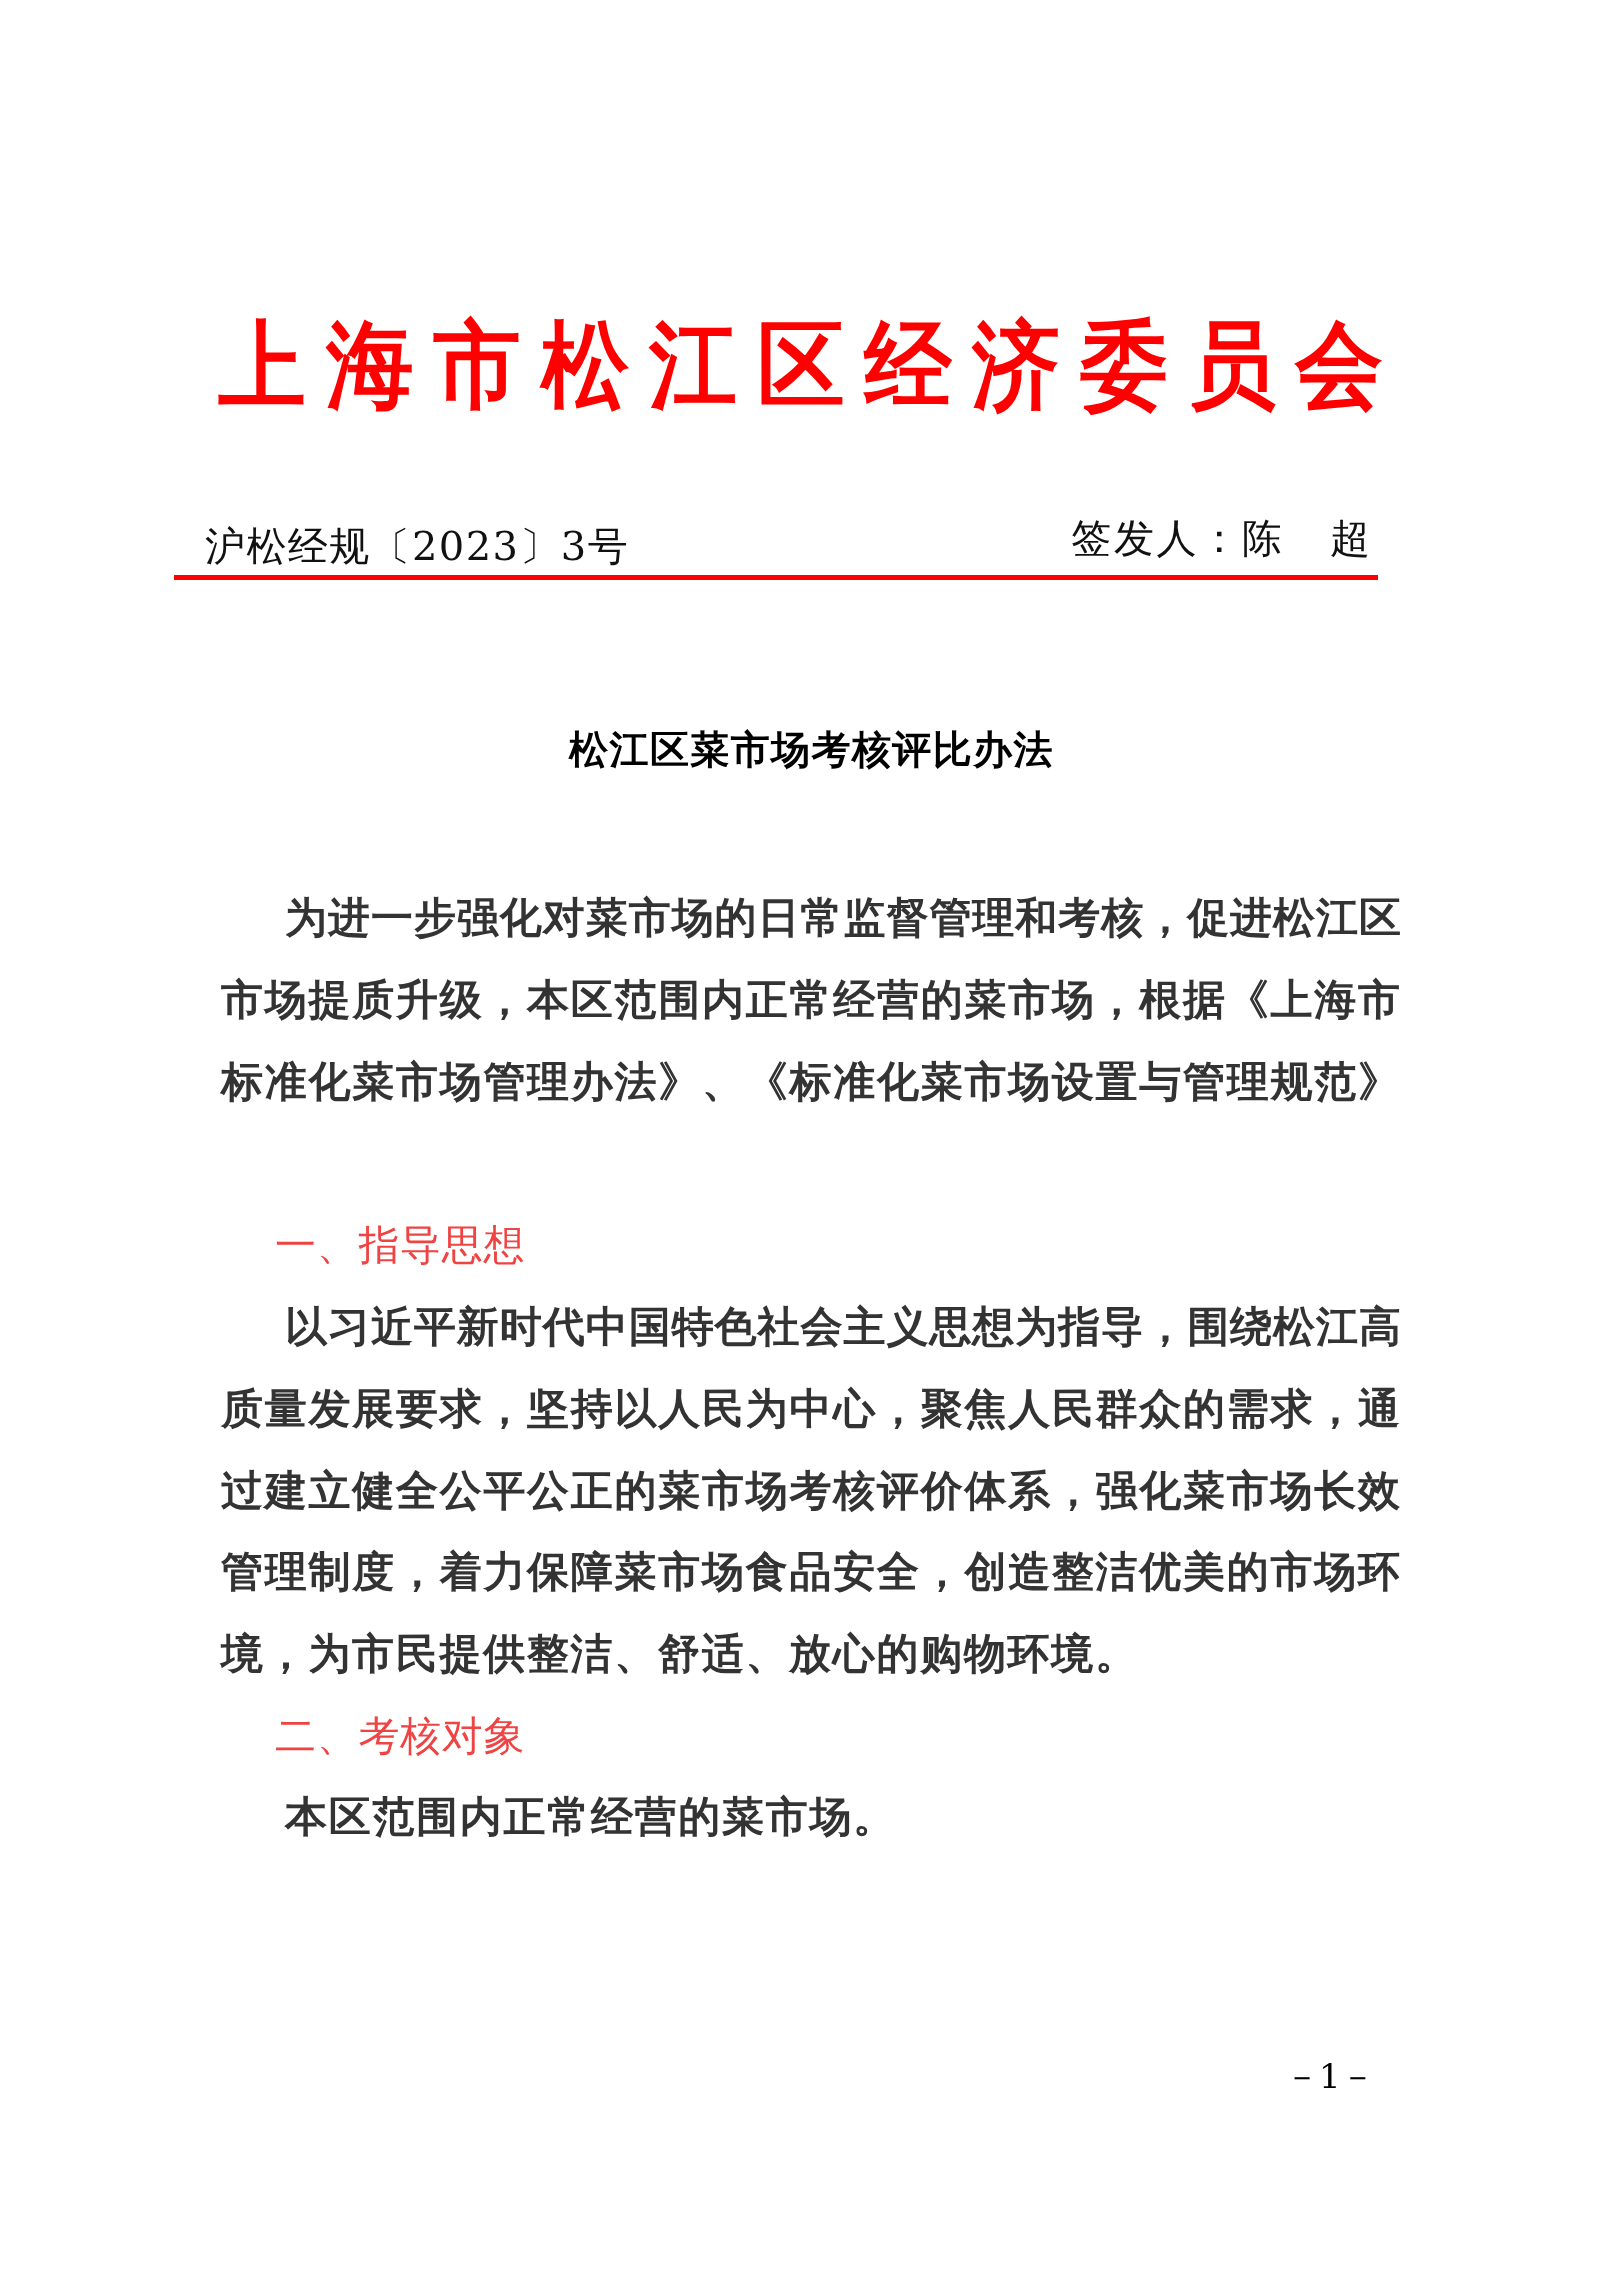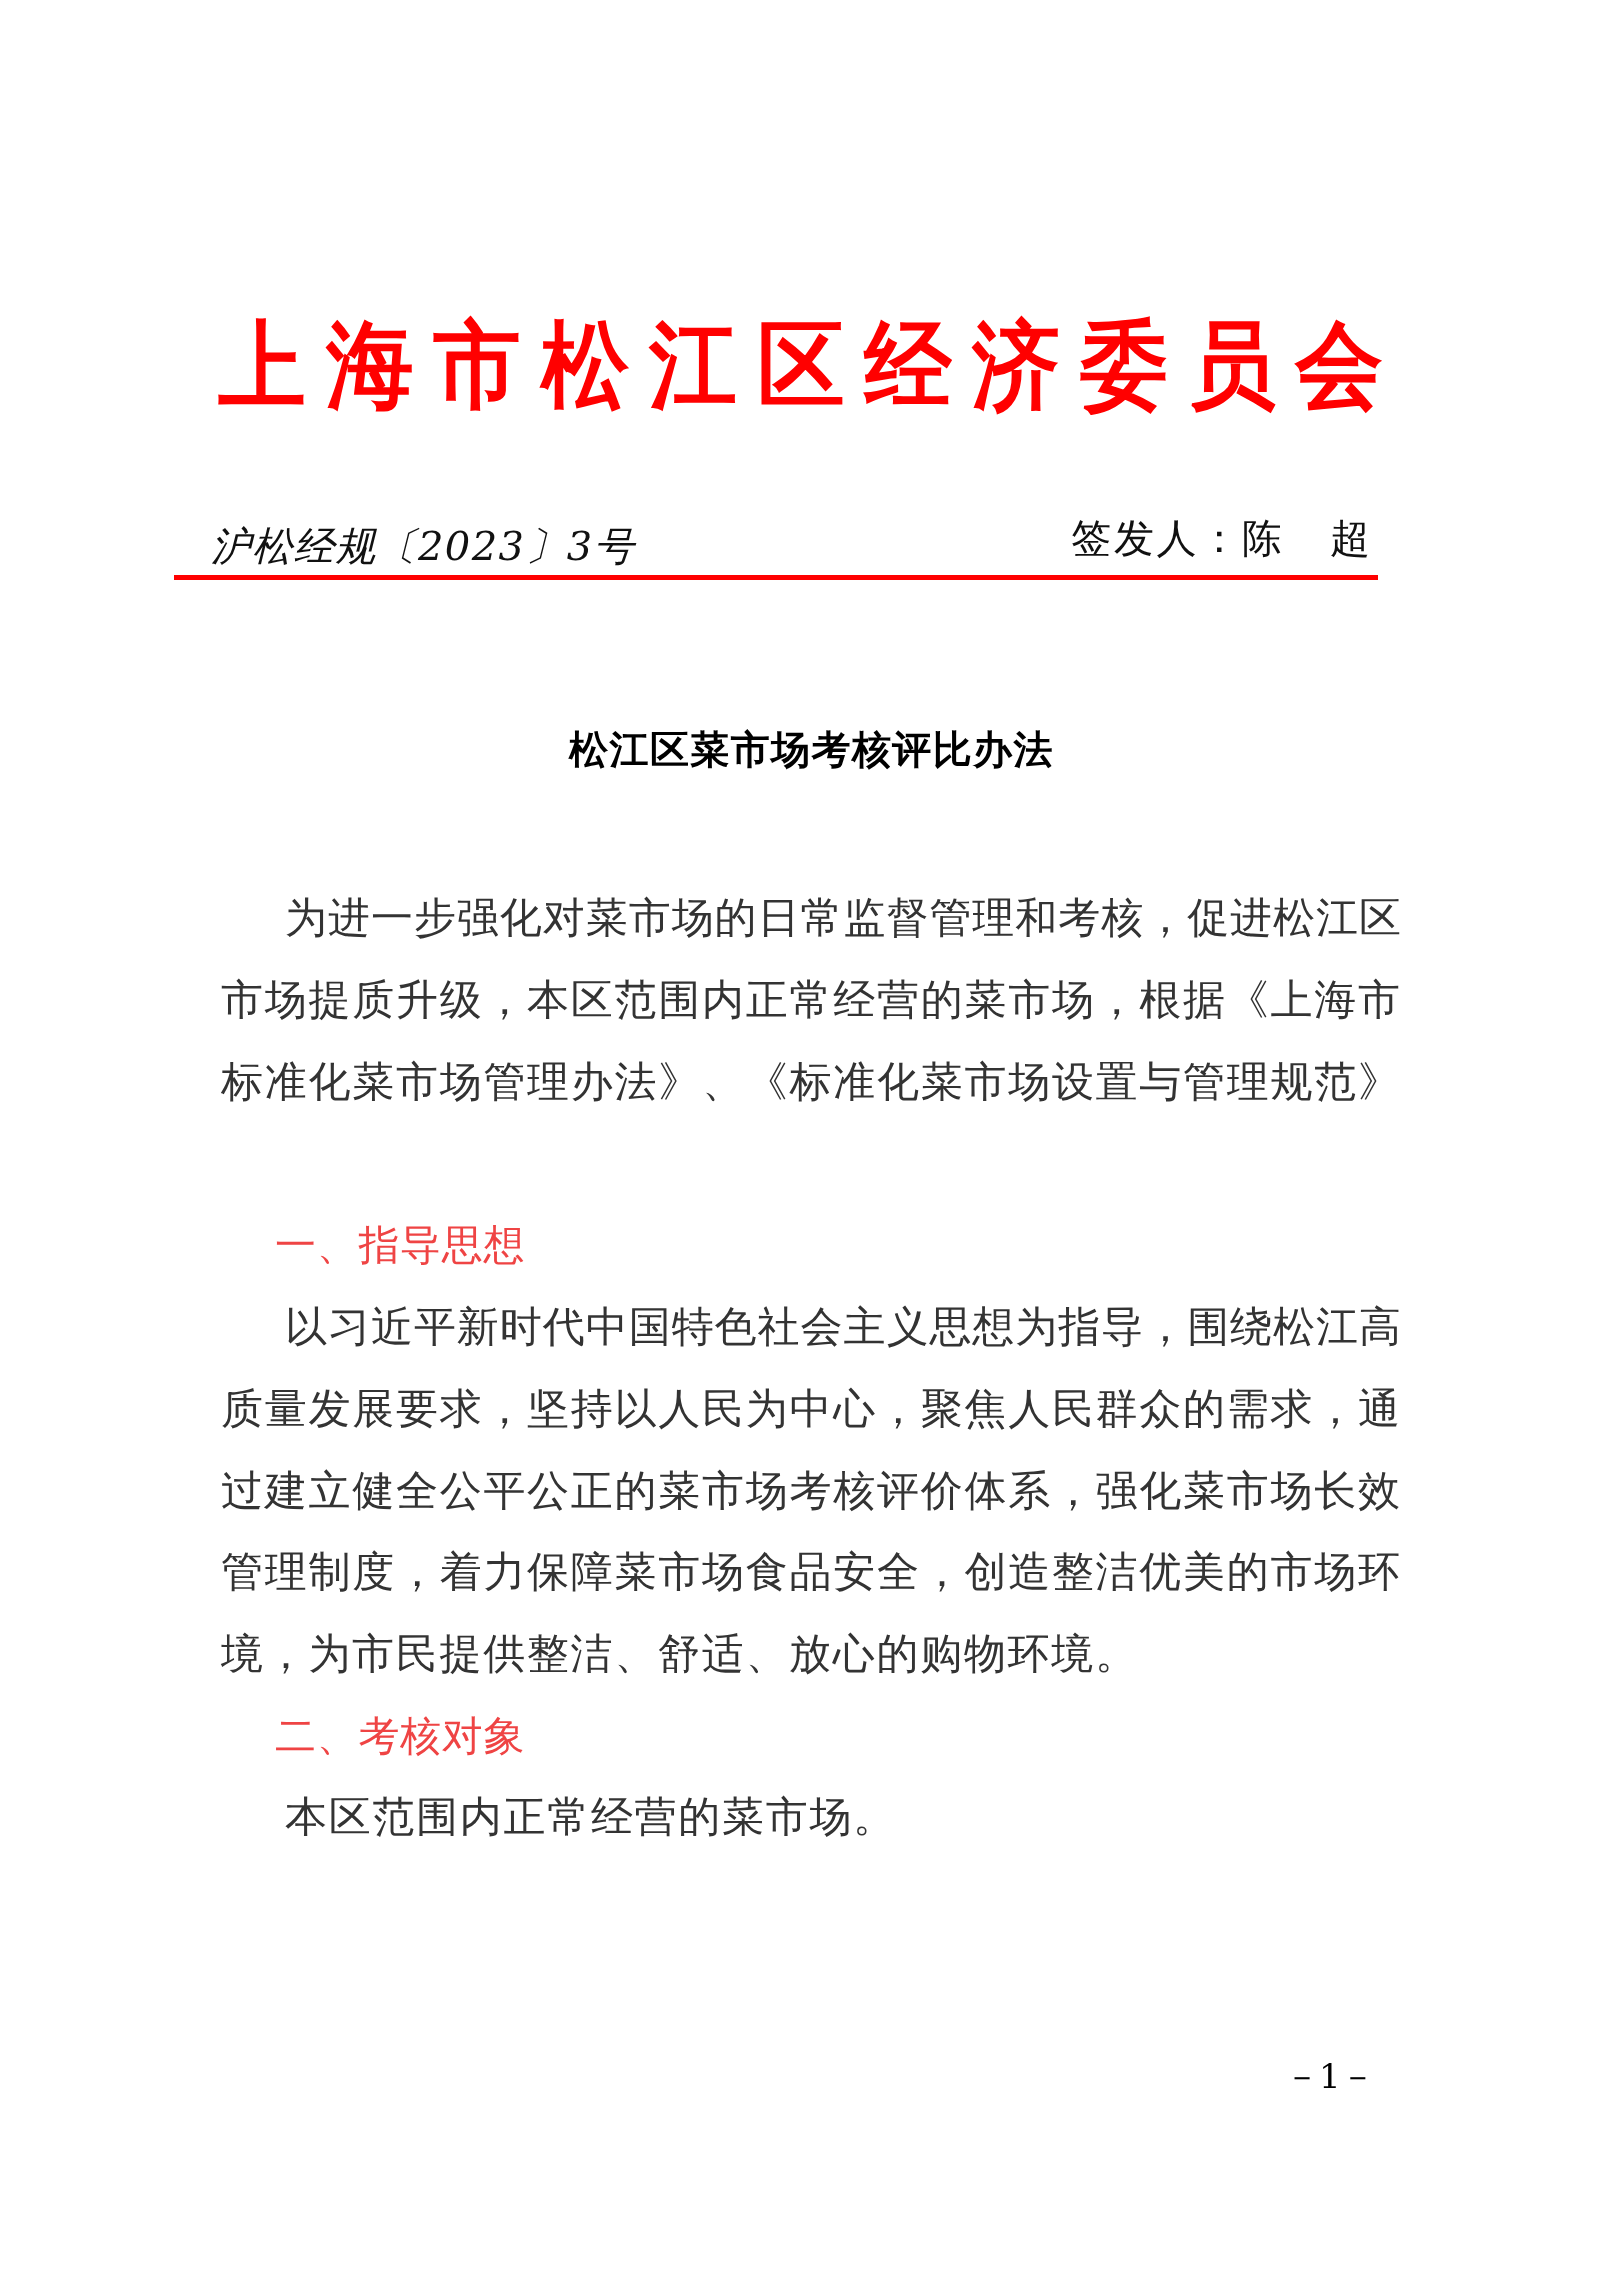--- a/index.html
+++ b/index.html
@@ -52,25 +52,24 @@
     top: 519px;
     width: 1175px;
     height: 54px;
     color: #111111;
     font-family: "DejaVu Serif", "Liberation Serif", serif;
     font-size: 40px;
     line-height: 54px;
   }
   .docno {
     position: absolute;
-    left: 16px;
+    left: 10px;
     top: 0;
     letter-spacing: 1.4px;
     white-space: nowrap;
-    font-style: italic;
   }
   .signer {
     position: absolute;
     right: 0;
     top: -8.2px;
     white-space: nowrap;
   }
   .signer .label { letter-spacing: 2.7px; }
   .signer .name { letter-spacing: 0; }
   .signer .name .c1 { margin-right: 48px; }
@@ -105,20 +104,21 @@
     left: 221px;
     width: 1179px;
     height: 82px;
     color: #333333;
     font-family: "DejaVu Serif", "Liberation Serif", serif;
     font-size: 42px;
     line-height: 82px;
     white-space: nowrap;
     text-align: justify;
     text-align-last: justify;
+    font-weight: bold;
   }
   .line.last {
     text-align-last: left;
     letter-spacing: 1.7px;
   }
   .line.indent {
     left: 285px;
     width: 1116px;
   }
   .heading {

